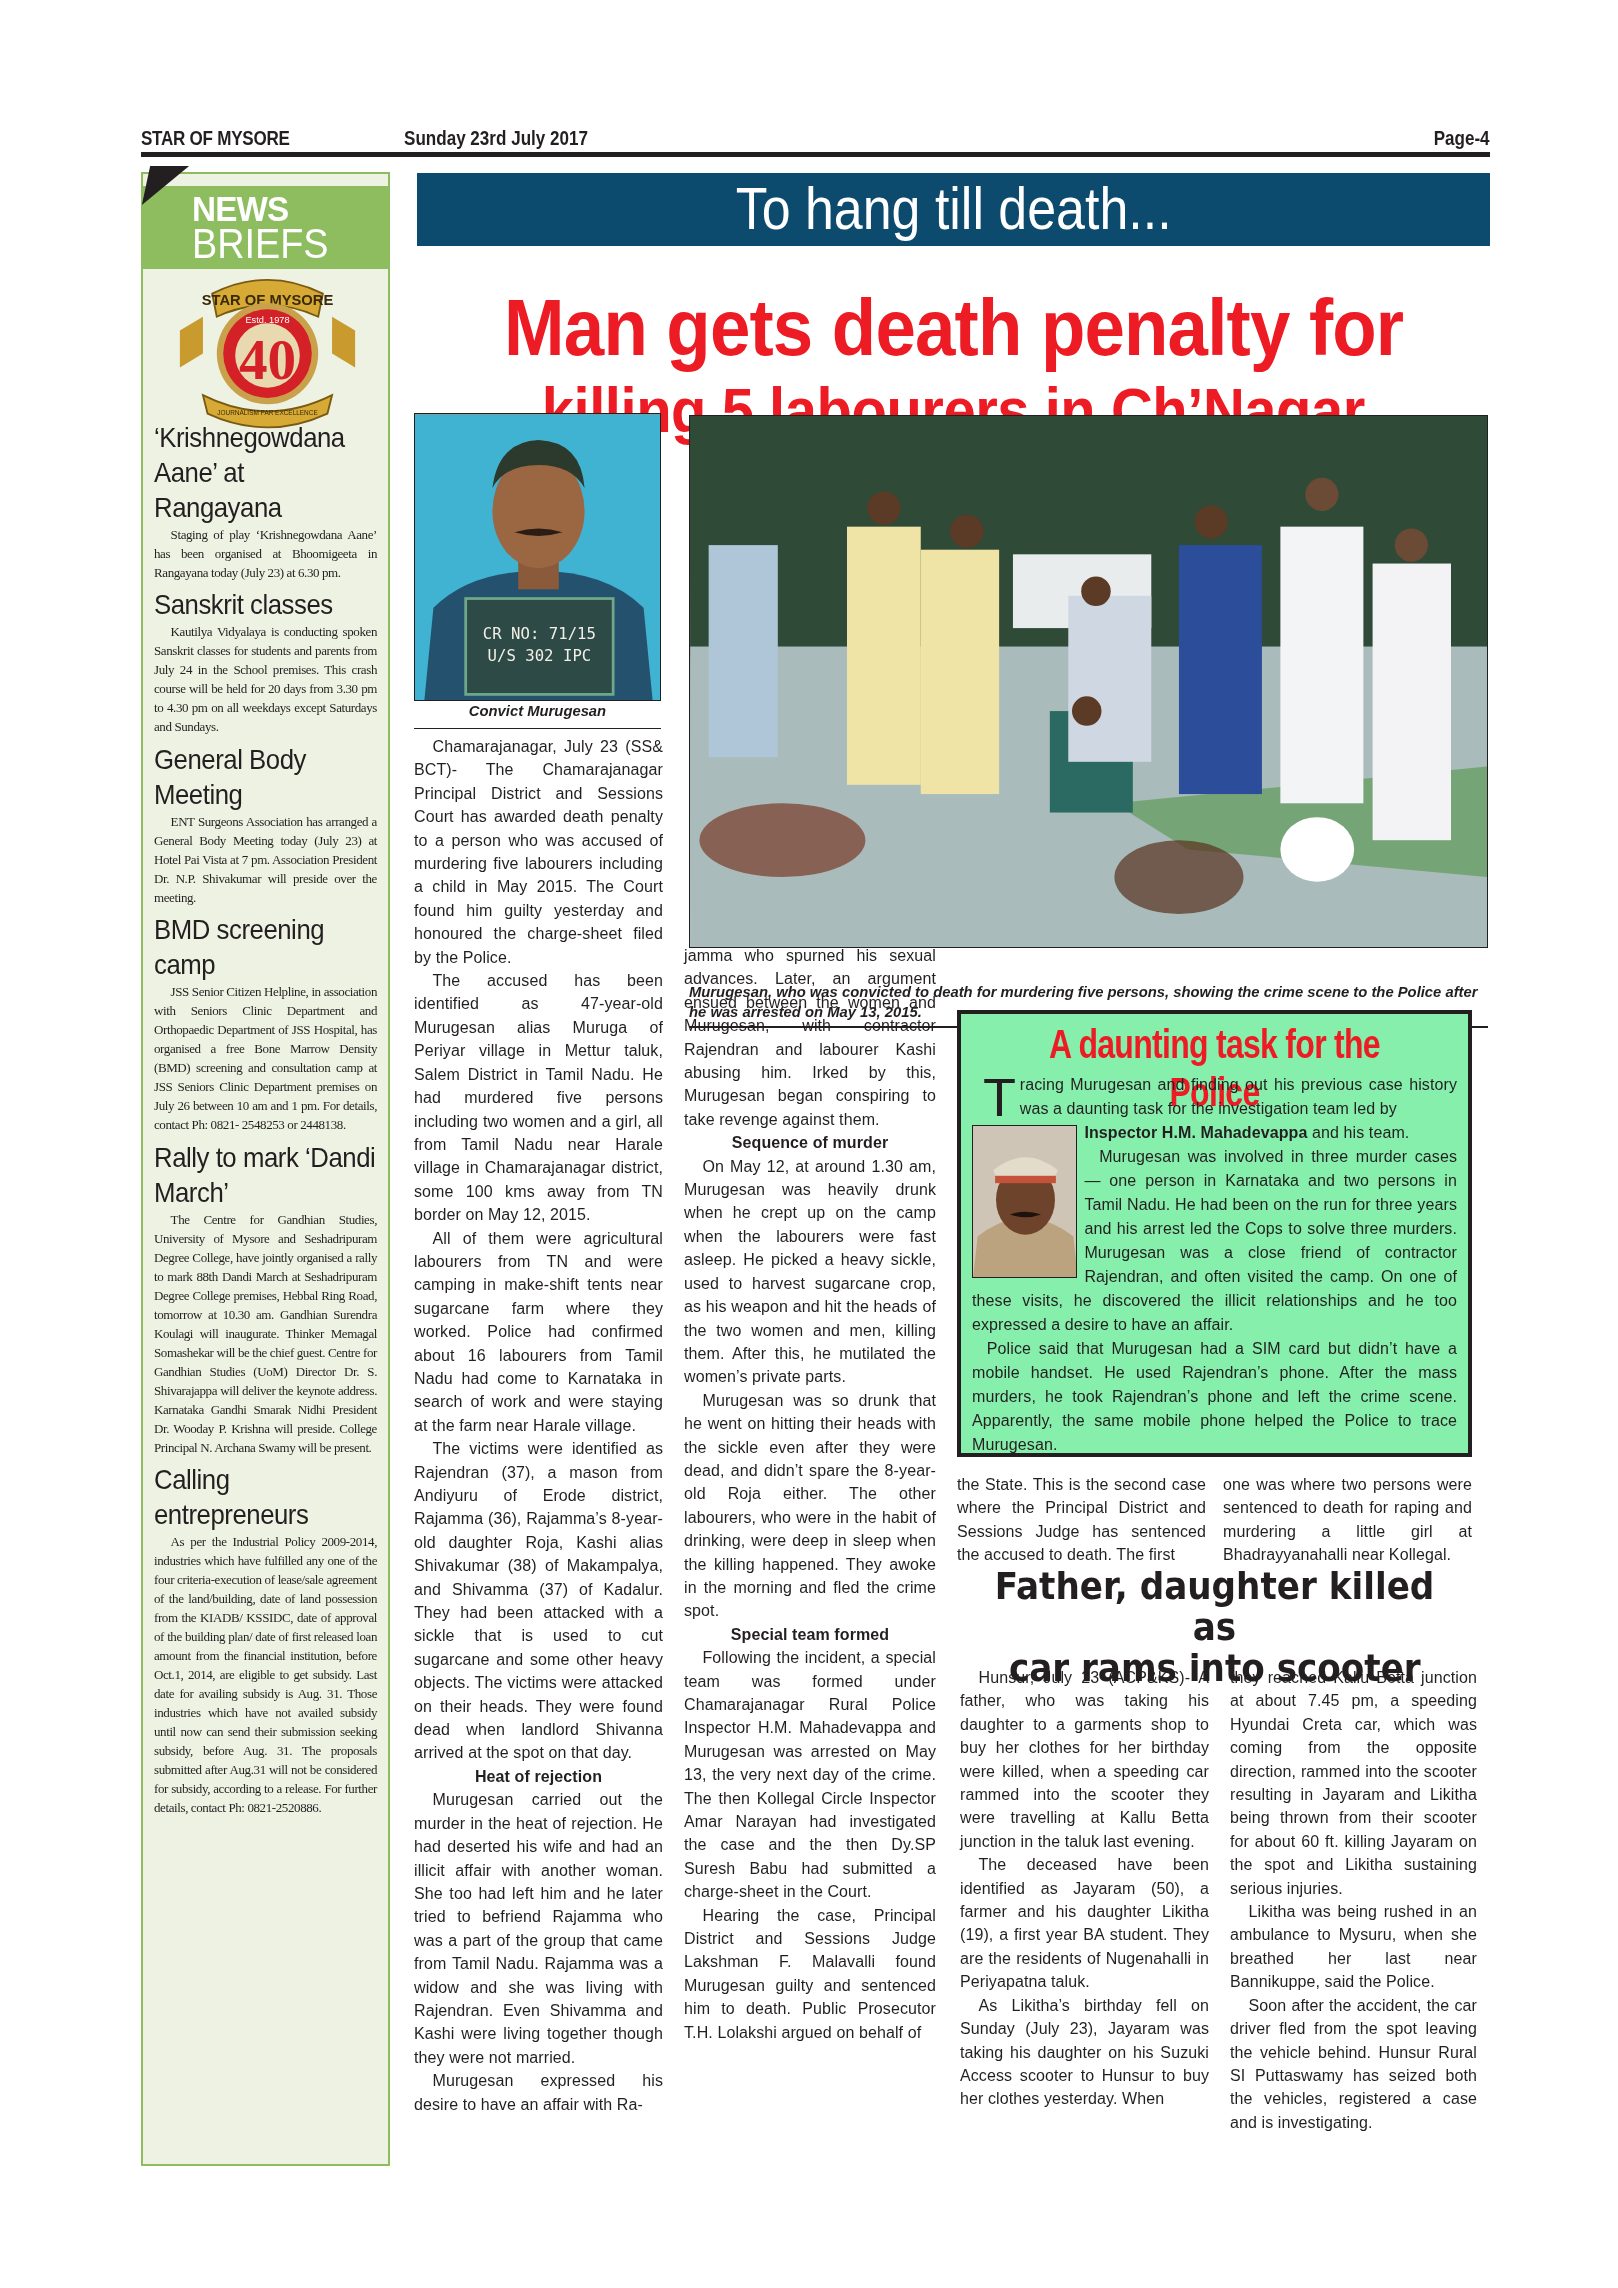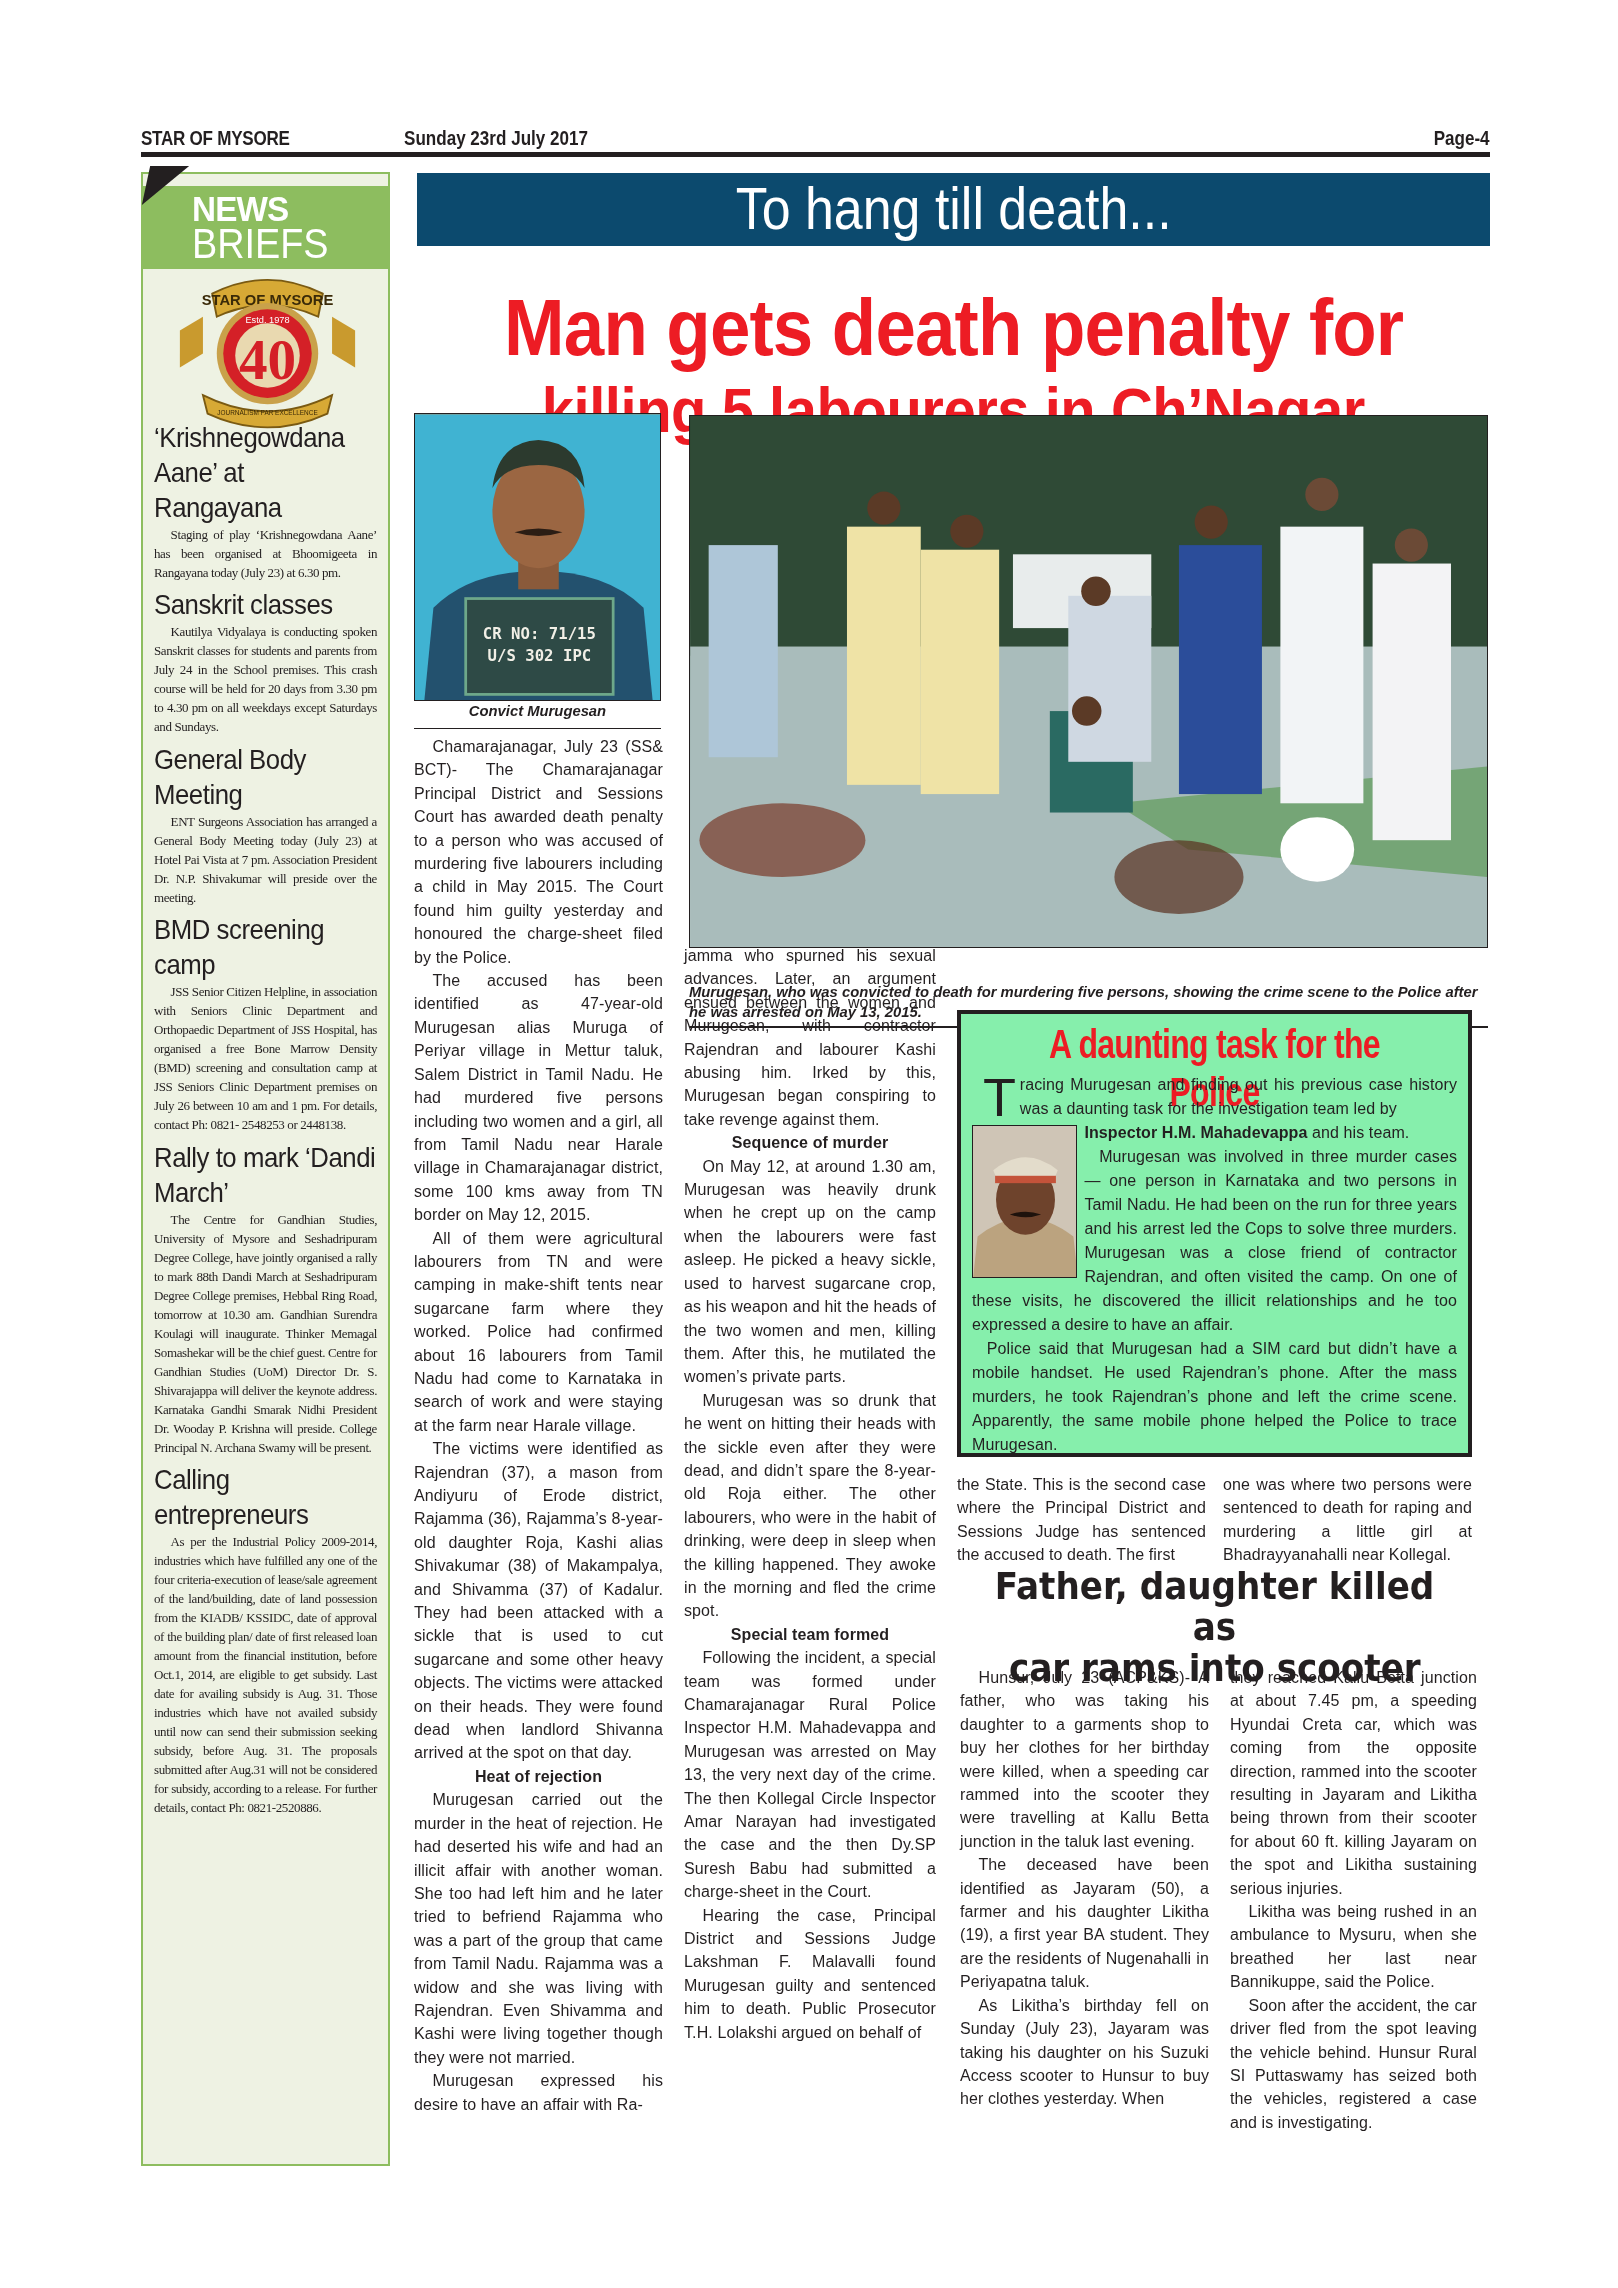--- a/index.html
+++ b/index.html
@@ -26,21 +26,21 @@
 
   
   .banner { position: absolute; left: 417px; top: 173px; width: 1073px; height: 73px; background: #0c4a6e; color: #fff; text-align: center; font-size: 59px; line-height: 73px; }
   .banner span { display: inline-block; transform: scaleX(0.88); }
   .headline { position: absolute; left: 417px; top: 247px; width: 1073px; text-align: center; color: #ed1c24; font-weight: bold; margin-top: 35px; }
   .headline .l1 { font-size: 79px; line-height: 92px; letter-spacing: -0.9px; }
   .headline .l2 { font-size: 63px; line-height: 72px; letter-spacing: -0.5px; }
   .headline span { display: inline-block; transform: scaleX(0.92); }
 
   
-  .mugshot { position: absolute; left: 414px; top: 413px; width: 247px; height: 288px; border: 1.8px solid #231f20; background: #f97316; overflow: hidden; font-weight: bold; }
+  .mugshot { position: absolute; left: 414px; top: 413px; width: 247px; height: 288px; border: 1.8px solid #231f20; background: #f97316; overflow: hidden; }
   .cap-mug { position: absolute; left: 414px; top: 703px; width: 247px; text-align: center; font-size: 14.8px; font-weight: bold; font-style: italic; border-bottom: 1.8px solid #231f20; padding-bottom: 9px; }
   .scene { position: absolute; left: 689px; top: 415px; width: 799px; height: 533px; border: 1.8px solid #231f20; overflow: hidden; background: linear-gradient(#284430 0%, #3c5a40 30%, #8ea7a5 55%, #b6c6c4 100%); }
   .cap-scene { position: absolute; left: 689px; top: 951px; width: 799px; text-align: left; font-size: 14.8px; font-weight: bold; font-style: italic; line-height: 20px; border-bottom: 2.8px solid #231f20; padding-bottom: 3.7px; margin-top: 31px; }
 
   
   .col { position: absolute; font-size: 16px; line-height: 23.4px; text-align: justify; letter-spacing: 0.1px; }
   .col p { text-indent: 18.5px; }
   .col .sub { font-weight: bold; text-align: center; text-indent: 0; }
   .col1 { left: 414px; top: 735px; width: 249px; }
   .col2 { left: 684px; top: 944px; width: 252px; }

